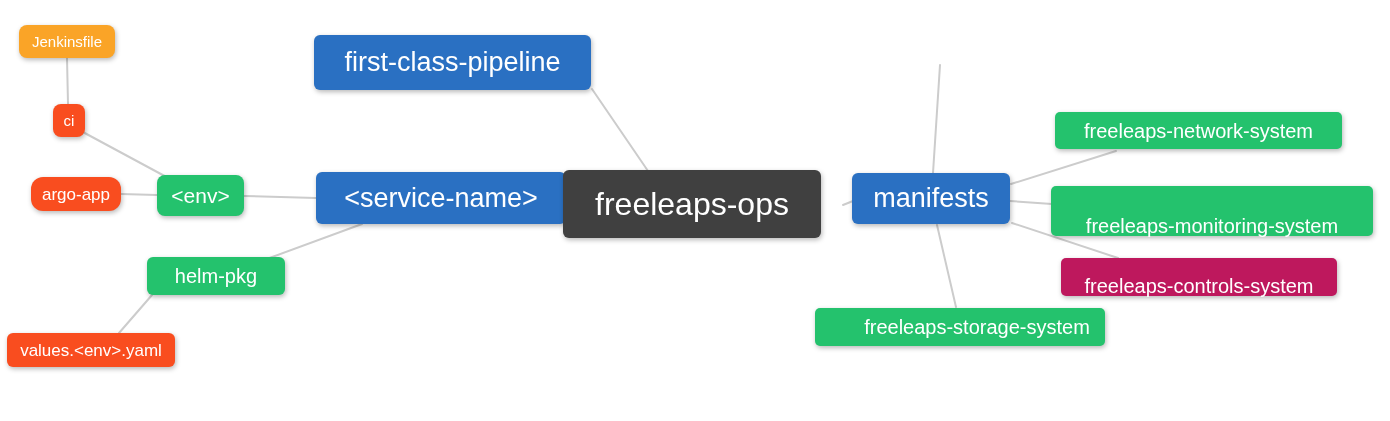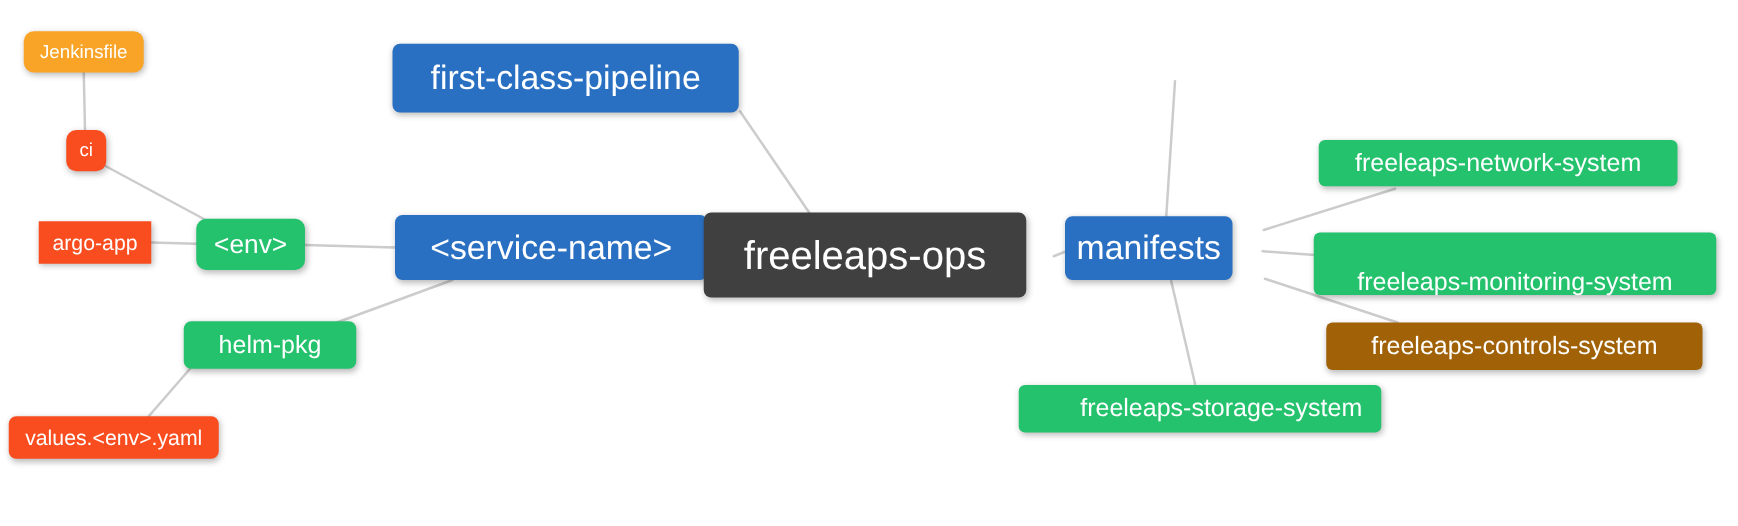--- a/index.html
+++ b/index.html
@@ -64,50 +64,50 @@
       <line x1="1012" y1="223" x2="1118" y2="258" stroke="#cccccc" stroke-width="2" stroke-linecap="round"></line>
       <line x1="937" y1="225" x2="956" y2="307" stroke="#cccccc" stroke-width="2" stroke-linecap="round"></line>
     </svg>
   <div class="nodes-layer" id="nodes-layer">
       <div class="node" style="left: 19px; top: 25px; width: 96px; height: 33px; font-size: 15px; border-radius: 8px; background: rgb(250, 164, 39);">
         <span>Jenkinsfile</span>
       </div>
       <div class="node" style="left: 53px; top: 104px; width: 32px; height: 33px; font-size: 15px; border-radius: 8px; background: rgb(249, 77, 31);">
         <span>ci</span>
       </div>
-      <div class="node" style="left: 31px; top: 177px; width: 90px; height: 34px; font-size: 17px; border-radius: 0; background: rgb(249, 77, 31);">
+      <div class="node" style="left: 31px; top: 177px; width: 90px; height: 34px; font-size: 17px; border-radius: 12px; background: rgb(249, 77, 31);">
         <span>argo-app</span>
       </div>
       <div class="node" style="left: 157px; top: 175px; width: 87px; height: 41px; font-size: 21px; border-radius: 8px; background: rgb(36, 194, 109);">
         <span>&lt;env&gt;</span>
       </div>
       <div class="node" style="left: 147px; top: 257px; width: 138px; height: 38px; font-size: 20px; border-radius: 6px; background: rgb(36, 194, 109);">
         <span>helm-pkg</span>
       </div>
       <div class="node" style="left: 7px; top: 333px; width: 168px; height: 34px; font-size: 17px; border-radius: 6px; background: rgb(249, 77, 31);">
         <span>values.&lt;env&gt;.yaml</span>
       </div>
       <div class="node" style="left: 314px; top: 35px; width: 277px; height: 55px; font-size: 27px; border-radius: 6px; background: rgb(42, 112, 194);">
         <span>first-class-pipeline</span>
       </div>
       <div class="node" style="left: 316px; top: 172px; width: 250px; height: 52px; font-size: 27px; border-radius: 6px; background: rgb(42, 112, 194);">
         <span>&lt;service-name&gt;</span>
       </div>
       <div class="node" style="left: 563px; top: 170px; width: 258px; height: 68px; font-size: 32px; border-radius: 6px; background: #404040;">
         <span>freeleaps-ops</span>
       </div>
-      <div class="node" style="left: 852px; top: 173px; width: 134px; height: 51px; font-size: 27px; border-radius: 6px; background: rgb(42, 112, 194);">
+      <div class="node" style="left: 852px; top: 173px; width: 158px; height: 51px; font-size: 27px; border-radius: 6px; background: rgb(42, 112, 194);">
         <span>manifests</span>
       </div>
       <div class="node" style="left: 1055px; top: 112px; width: 287px; height: 37px; font-size: 20px; border-radius: 5px; background: rgb(36, 194, 109);">
         <span>freeleaps-network-system</span>
       </div>
       <div class="node" style="left: 1051px; top: 186px; width: 322px; height: 50px; font-size: 20px; border-radius: 5px; background: rgb(36, 194, 109); align-items: flex-end;">
         <span>freeleaps-monitoring-system</span>
       </div>
-      <div class="node" style="left: 1061px; top: 258px; width: 301px; height: 38px; font-size: 20px; border-radius: 5px; background: #a16207;">
+      <div class="node" style="left: 1061px; top: 258px; width: 276px; height: 38px; font-size: 20px; border-radius: 5px; background: #be185d; align-items: flex-end;">
         <span>freeleaps-controls-system</span>
       </div>
       <div class="node" style="left: 815px; top: 308px; width: 290px; height: 38px; font-size: 20px; border-radius: 5px; background: rgb(36, 194, 109); padding-left: 34px;">
         <span>freeleaps-storage-system</span>
       </div>
     </div>
 </div>
 
 </body></html>

